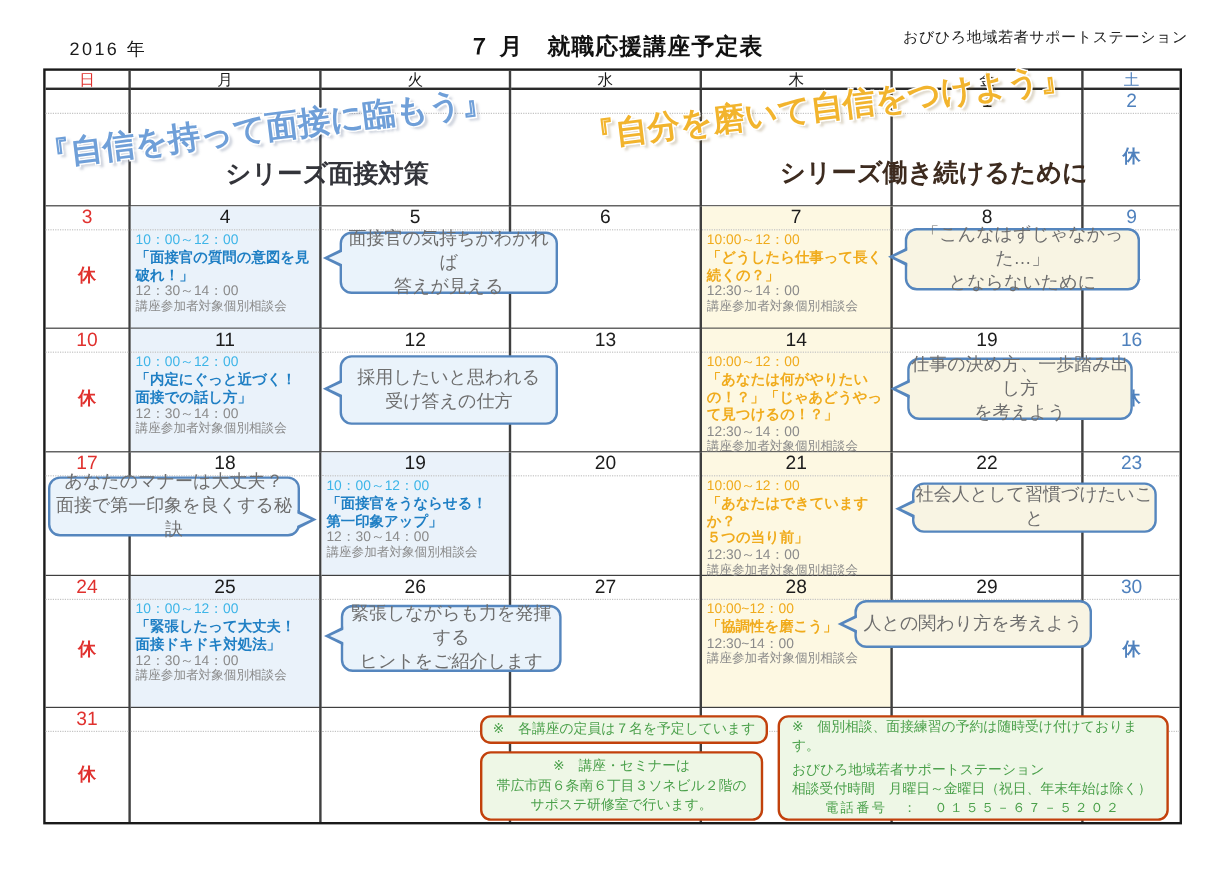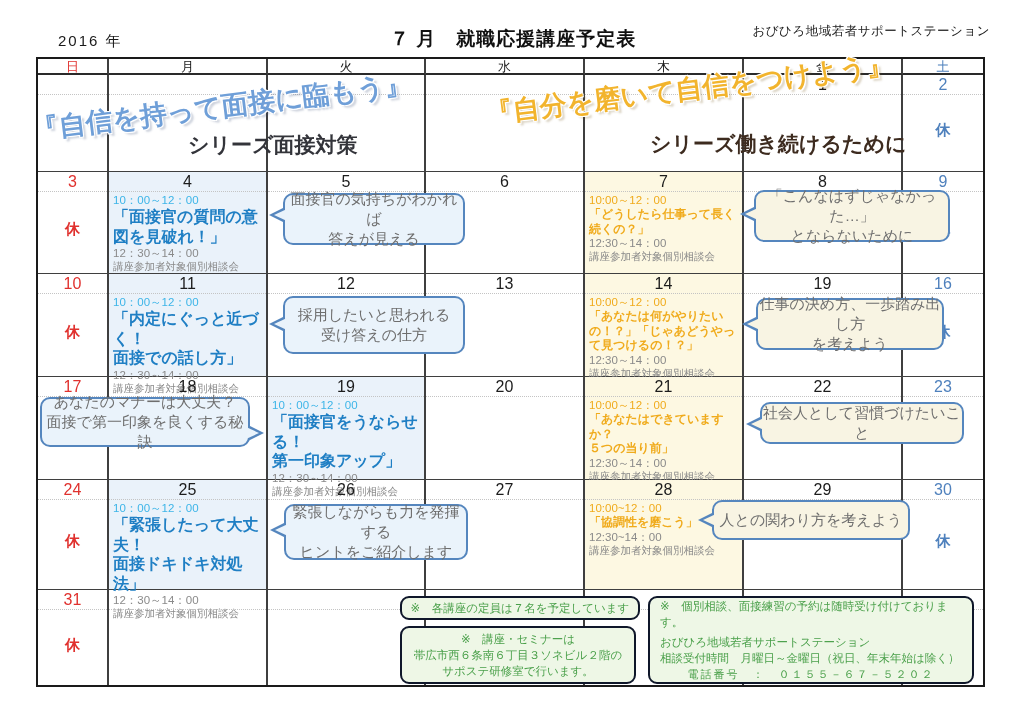--- a/index.html
+++ b/index.html
@@ -34,25 +34,25 @@
   .num.sun{color:#e0312e;}
   .num.sat{color:#4f81bd;}
   .hcell.sun{color:#e0312e;}
   .hcell.sat{color:#4f81bd;}
   .rest{position:absolute;left:0;right:0;top:48%;text-align:center;font-size:15px;
     font-weight:bold;z-index:1;}
   .rest.sun{color:#e0312e;}
   .rest.sat{color:#4f81bd;}
   .ev{padding:0 2px 0 4px;font-size:11.5px;line-height:1.22;white-space:pre-line;}
   .t1-blue{color:#3db5e8;margin-top:1px;}
-  .title-blue-ev{color:#1f7fc4;font-weight:bold;font-size:16px;}
+  .title-blue-ev{color:#1f7fc4;font-weight:bold;font-size:12px;}
   .t1-gold{color:#f0ab1c;margin-top:1px;}
   .title-gold-ev{color:#f0ab1c;font-weight:bold;font-size:12px;}
   .gray{color:#8a8a8a;}
-  .note{font-size:10.5px;}
+  .note{font-size:10.5px;font-family:Liberation Mono, monospace;}
 
   
   .series-title{position:absolute;font-weight:bold;white-space:nowrap;z-index:4;
     transform:rotate(-7deg);transform-origin:left center;
     text-shadow:-1px -1px 0 #fff,1px -1px 0 #fff,-1px 1px 0 #fff,1px 1px 0 #fff,3px 3px 2px rgba(60,80,120,0.25);}
   .series-title.blue{left:32px;top:112px;font-size:27px;color:#6f9fd8;}
   .series-title.gold{left:486px;top:96px;font-size:27px;color:#f2b42d;
     text-shadow:-1px -1px 0 #fff,1px -1px 0 #fff,-1px 1px 0 #fff,1px 1px 0 #fff,3px 3px 2px rgba(120,90,30,0.25);}
   .series-sub{position:absolute;font-weight:600;white-space:nowrap;z-index:4;}
   .series-sub.blue{left:188px;top:131px;font-size:21px;color:#33343a;}
@@ -70,21 +70,21 @@
     border-style:solid;border-width:8px 16px 8px 0;border-color:transparent var(--bc) transparent transparent;}
   .bubble.pl::after{content:"";position:absolute;left:-11px;top:calc(var(--pty,12px) + 2px);width:0;height:0;
     border-style:solid;border-width:6px 13px 6px 0;border-color:transparent var(--fc) transparent transparent;}
   .bubble.pr::before{content:"";position:absolute;right:-16px;top:var(--pty,12px);width:0;height:0;
     border-style:solid;border-width:8px 0 8px 16px;border-color:transparent transparent transparent var(--bc);}
   .bubble.pr::after{content:"";position:absolute;right:-11px;top:calc(var(--pty,12px) + 2px);width:0;height:0;
     border-style:solid;border-width:6px 0 6px 13px;border-color:transparent transparent transparent var(--fc);}
 
   
   .gbox{position:absolute;z-index:5;box-sizing:border-box;
-    border:2px solid #0f172a;border-radius:9px;background:#eef7e6;color:#4aa04a;
+    border:2px solid #c2410c;border-radius:9px;background:#eef7e6;color:#4aa04a;
     display:flex;flex-direction:column;align-items:center;justify-content:center;
     font-size:11.5px;line-height:1.4;white-space:pre-line;text-align:center;}
   .gbox .gl{width:100%;text-align:left;padding:0 8px;box-sizing:border-box;}
   .gbox .gl.first{margin-bottom:4px;}
   .gbox .gl.phone{text-align:center;letter-spacing:2px;font-size:11px;margin-top:1px;}
 </style>
 </head>
 <body>
 
 <div id="sheet">

